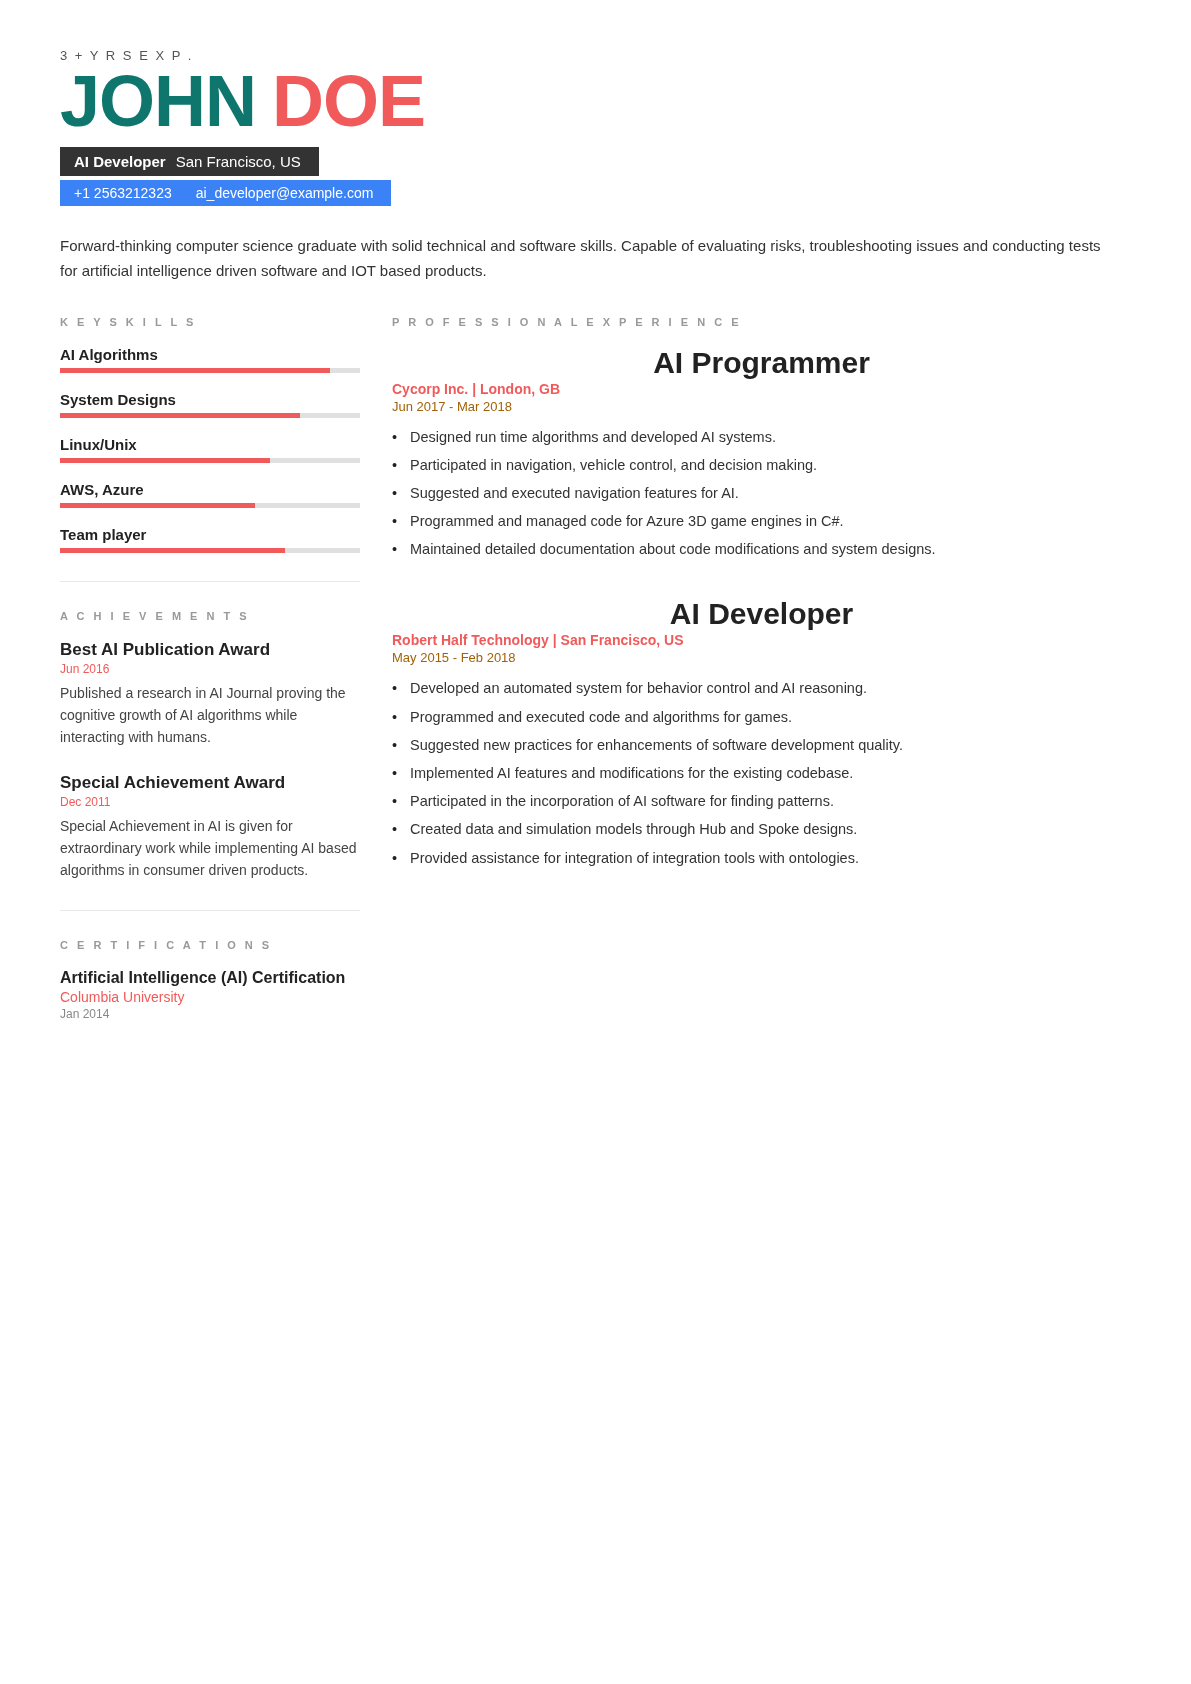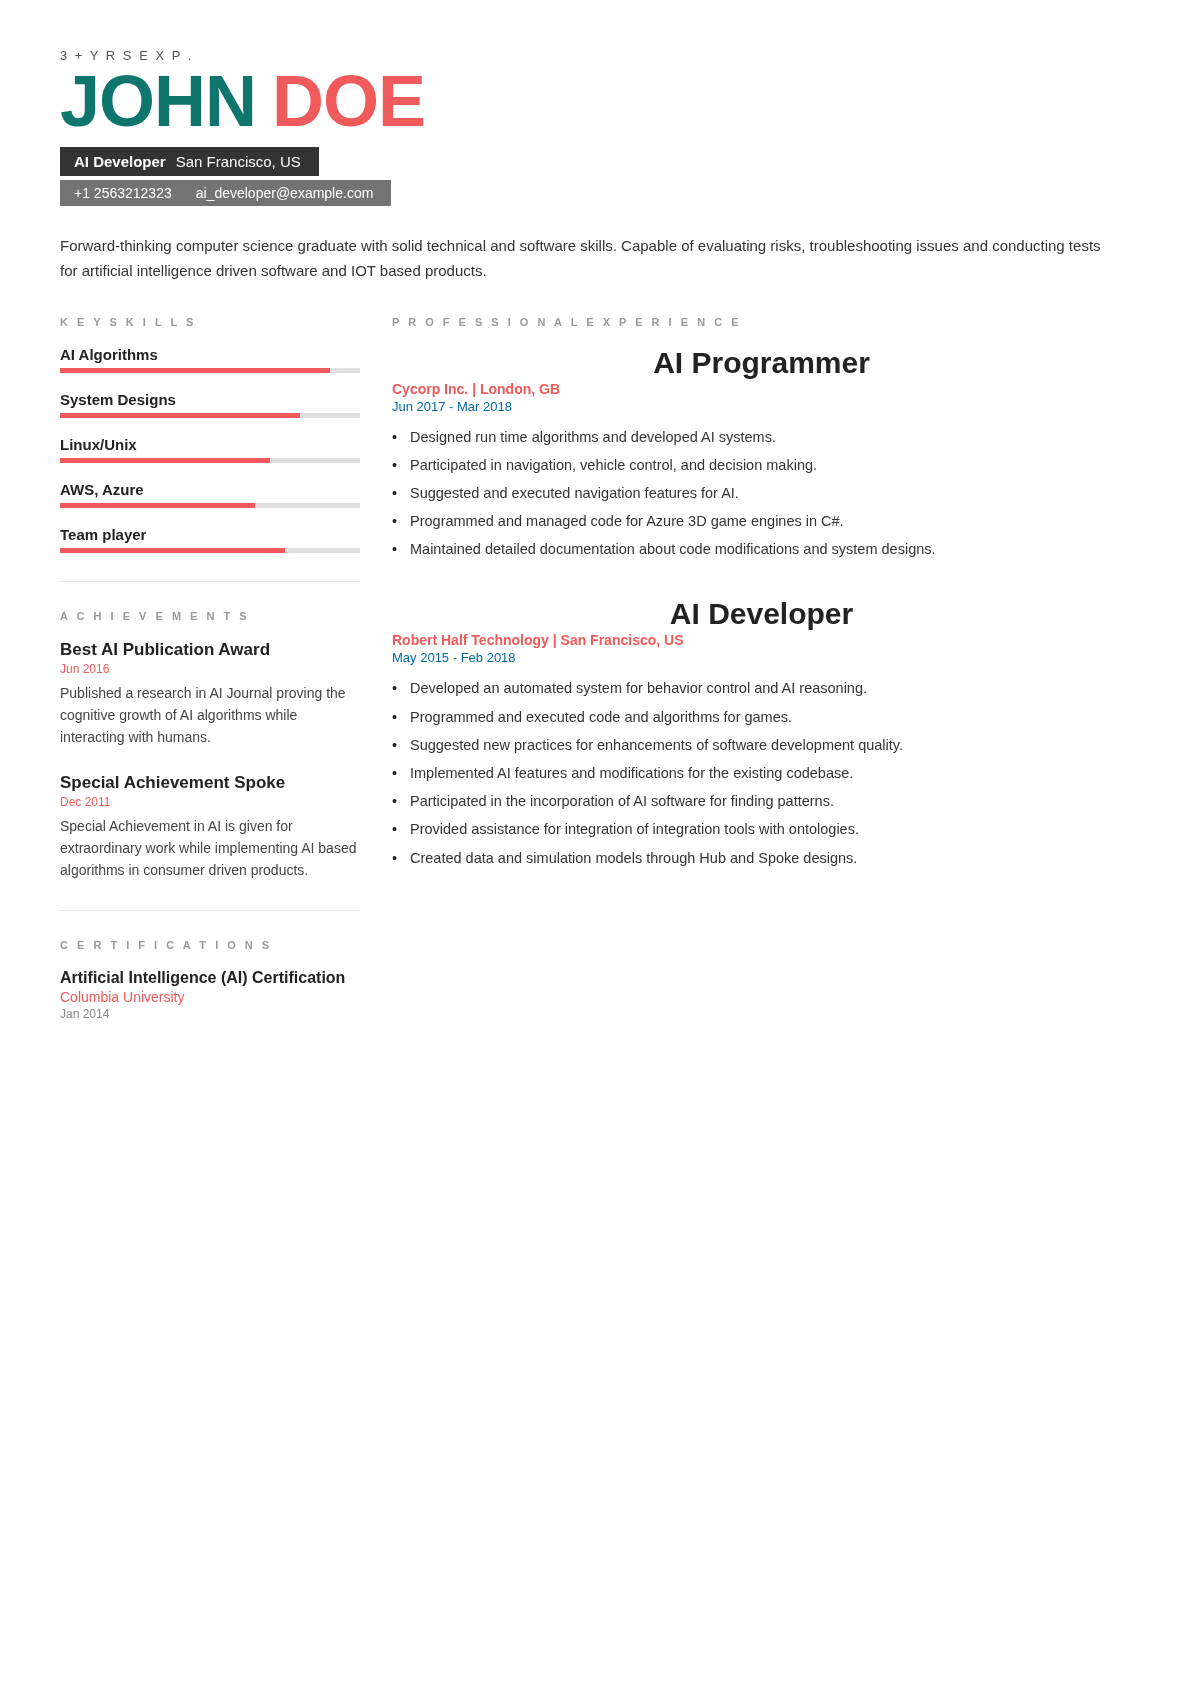--- a/index.html
+++ b/index.html
@@ -51,21 +51,21 @@
     .title-bar .job-title {
       font-weight: 700;
       margin-right: 10px;
     }
     .title-bar .location {
       font-weight: 400;
     }
     .contact-bar {
       display: inline-flex;
       align-items: center;
-      background: #737373;
+      background: #3b82f6;
       color: #fff;
       padding: 5px 18px 5px 14px;
       font-size: 14px;
       margin-top: 4px;
       gap: 24px;
     }
     .summary {
       margin-top: 28px;
       margin-bottom: 32px;
       font-size: 15px;
@@ -172,21 +172,21 @@
       text-align: center;
     }
     .job-company {
       font-size: 14px;
       color: #f05a5a;
       font-weight: 600;
       margin-bottom: 2px;
     }
     .job-dates {
       font-size: 13px;
-      color: #0369a1;
+      color: #a16207;
       margin-bottom: 12px;
     }
     .job-bullets {
       list-style: none;
       padding: 0;
     }
     .job-bullets li {
       font-size: 14.5px;
       color: #333;
       line-height: 1.6;
@@ -275,21 +275,21 @@
 
     <div>
       <div class="section-title">A C H I E V E M E N T S</div>
       <div id="achievements-container">
           <div class="achievement-item">
     <div class="achievement-title">Best AI Publication Award</div>
     <div class="achievement-date">Jun 2016</div>
     <div class="achievement-desc">Published a research in AI Journal proving the cognitive growth of AI algorithms while interacting with humans.</div>
   </div>
           <div class="achievement-item">
-    <div class="achievement-title">Special Achievement Spoke</div>
+    <div class="achievement-title">Special Achievement Award</div>
     <div class="achievement-date">Dec 2011</div>
     <div class="achievement-desc">Special Achievement in AI is given for extraordinary work while implementing AI based algorithms in consumer driven products.</div>
   </div>
         </div>
     </div>
 
     <hr class="section-divider">
 
     <div>
       <div class="section-title">C E R T I F I C A T I O N S</div>
@@ -322,22 +322,22 @@
         <div class="job-block">
     <div class="job-title-text">AI Developer</div>
     <div class="job-company">Robert Half Technology | San Francisco, US</div>
     <div class="job-dates">May 2015 - Feb 2018</div>
     <ul class="job-bullets">
             <li>Developed an automated system for behavior control and AI reasoning.</li>
             <li>Programmed and executed code and algorithms for games.</li>
             <li>Suggested new practices for enhancements of software development quality.</li>
             <li>Implemented AI features and modifications for the existing codebase.</li>
             <li>Participated in the incorporation of AI software for finding patterns.</li>
+            <li>Created data and simulation models through Hub and Spoke designs.</li>
             <li>Provided assistance for integration of integration tools with ontologies.</li>
-            <li>Created data and simulation models through Hub and Spoke designs.</li>
           </ul>
   </div>
       </div>
   </div>
 
 </div>
 
 
 
 

